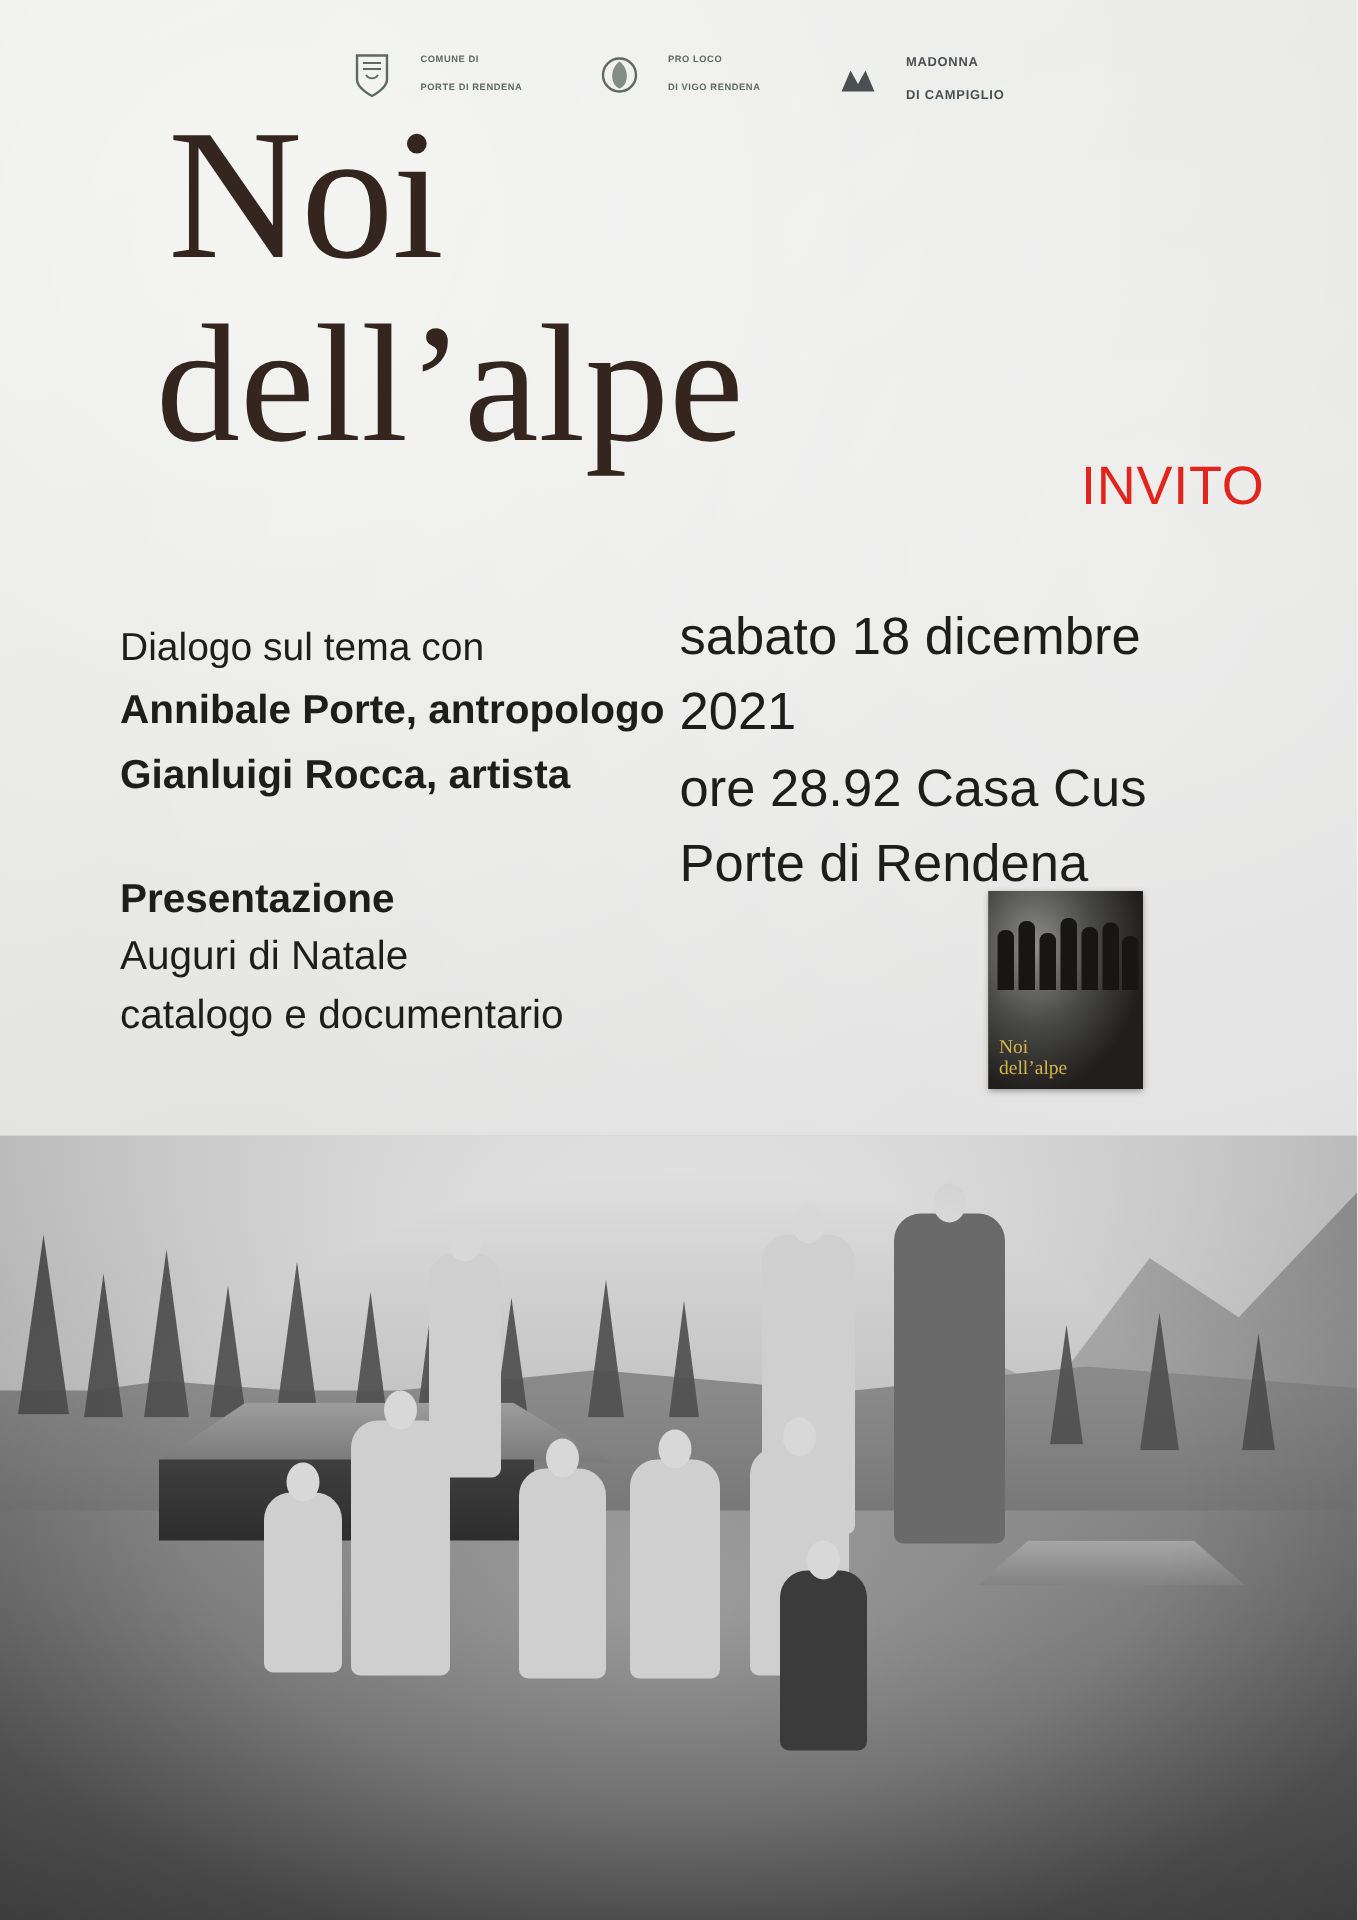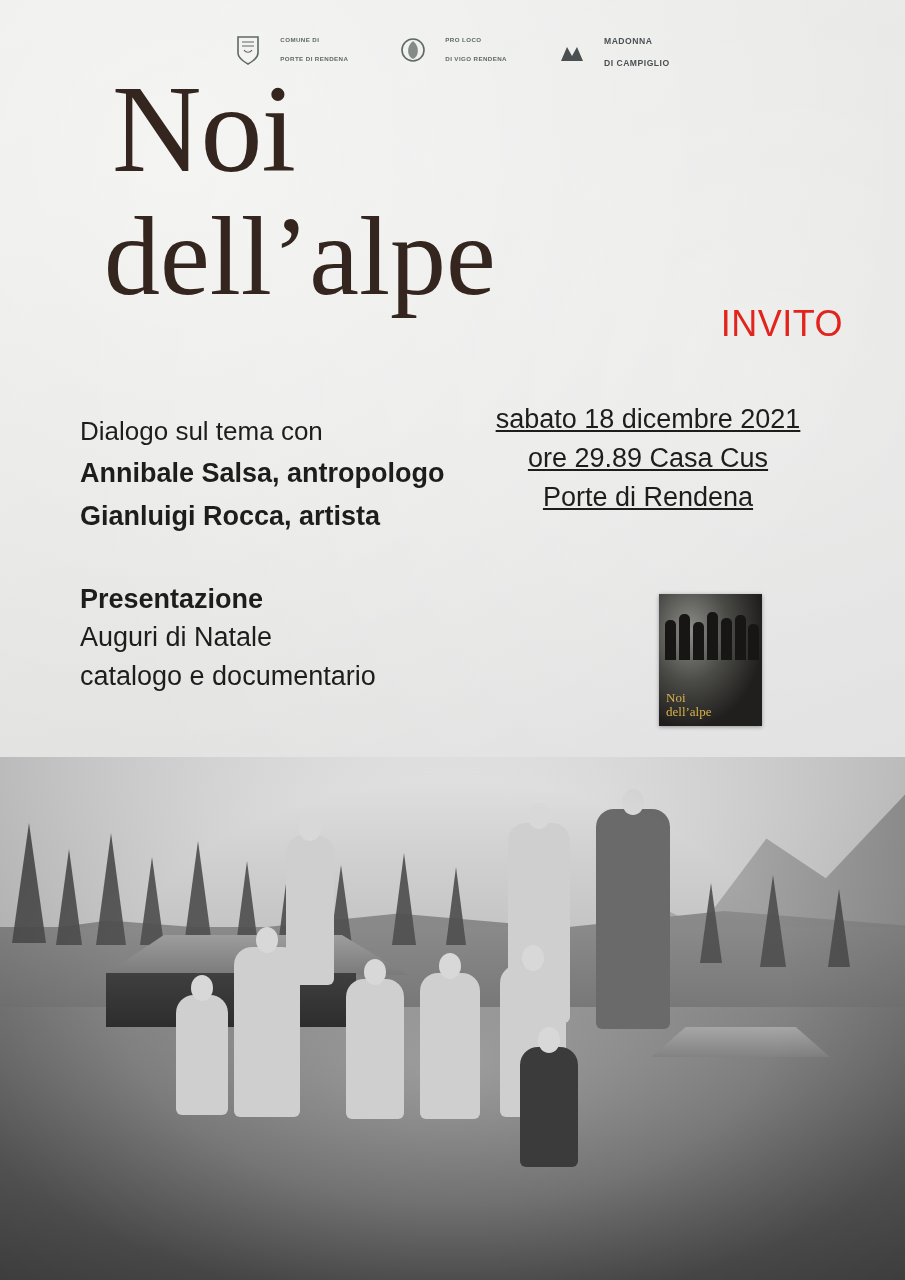--- a/index.html
+++ b/index.html
@@ -117,25 +117,24 @@
   }
   .presentazione .b { font-weight: bold; display: block; }
   .presentazione .n { font-weight: normal; display: block; }
 
   
   .col-right {
     position: absolute;
     right: 62px;
     top: 400px;
     width: 390px;
-    text-align: center;
+    text-align: left;
     color: #1d1d1b;
-    font-size: 27px;
+    font-size: 35px;
     line-height: 1.44;
-    text-decoration: underline;
   }
 
   
   .booklet {
     position: absolute;
     left: 659px;
     top: 594px;
     width: 103px;
     height: 132px;
     background: #141210;
@@ -319,34 +318,34 @@
   <div class="title-block">
     <div class="title-line1">Noi</div>
     <div class="title-line2"><span>dell’</span><span>alpe</span></div>
   </div>
 
   <div class="invito">INVITO</div>
 
   <div class="col-left">
     <div class="dialogo">
       <div>Dialogo sul tema con</div>
-      <div class="name-line"><span class="strong">Annibale Salsa,</span> <span class="reg">antropologo</span></div>
+      <div class="name-line"><span class="strong">Annibale Porte,</span> <span class="reg">antropologo</span></div>
       <div class="name-line"><span class="strong">Gianluigi Rocca,</span> <span class="reg">artista</span></div>
     </div>
 
     <div class="presentazione">
       <span class="b">Presentazione</span>
       <span class="n">Auguri di Natale</span>
       <span class="n">catalogo e documentario</span>
     </div>
   </div>
 
   <div class="col-right">
     <div>sabato 18 dicembre 2021</div>
-    <div>ore 29.89 Casa Cus</div>
+    <div>ore 28.92 Casa Cus</div>
     <div>Porte di Rendena</div>
   </div>
 
   <div class="booklet">
     <div class="bk-photo"></div>
     <div class="bk-figs">
       <span class="fig" style="left:6px;  height:40px;"></span>
       <span class="fig" style="left:20px; height:46px;"></span>
       <span class="fig" style="left:34px; height:38px;"></span>
       <span class="fig" style="left:48px; height:48px;"></span>

